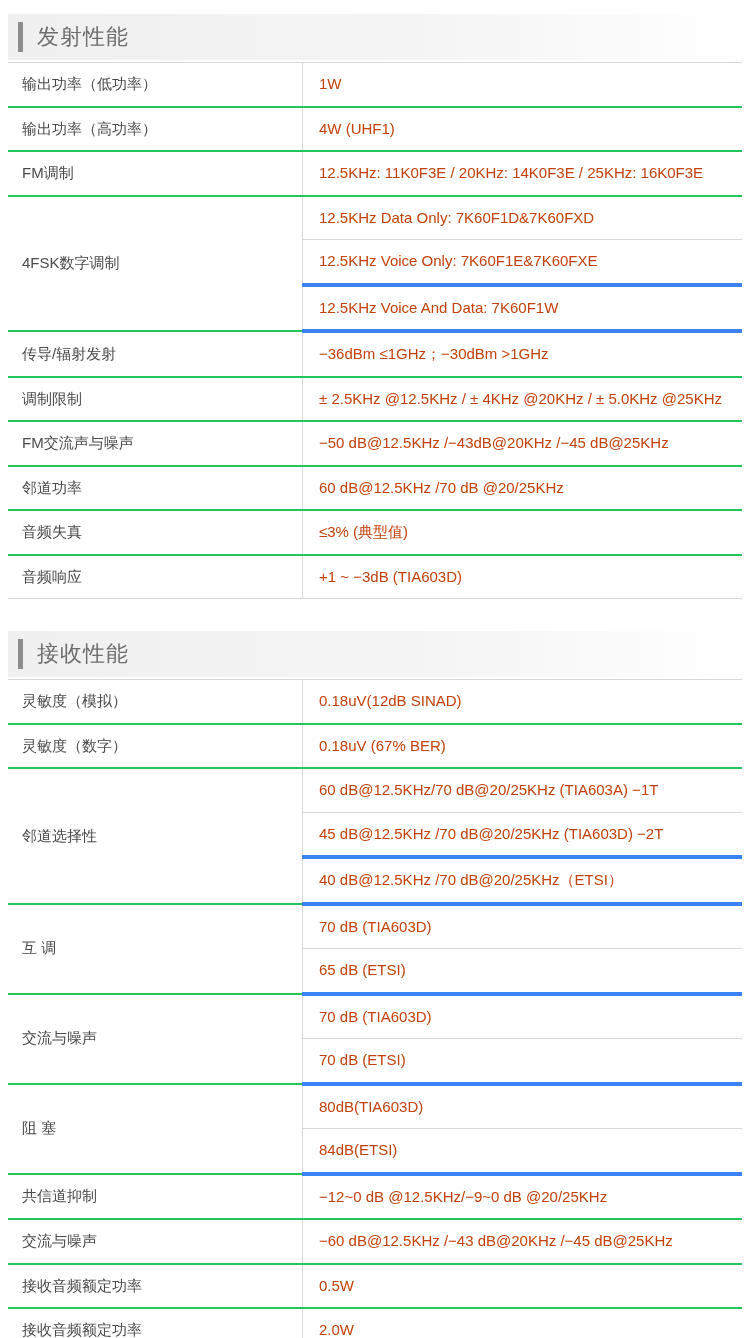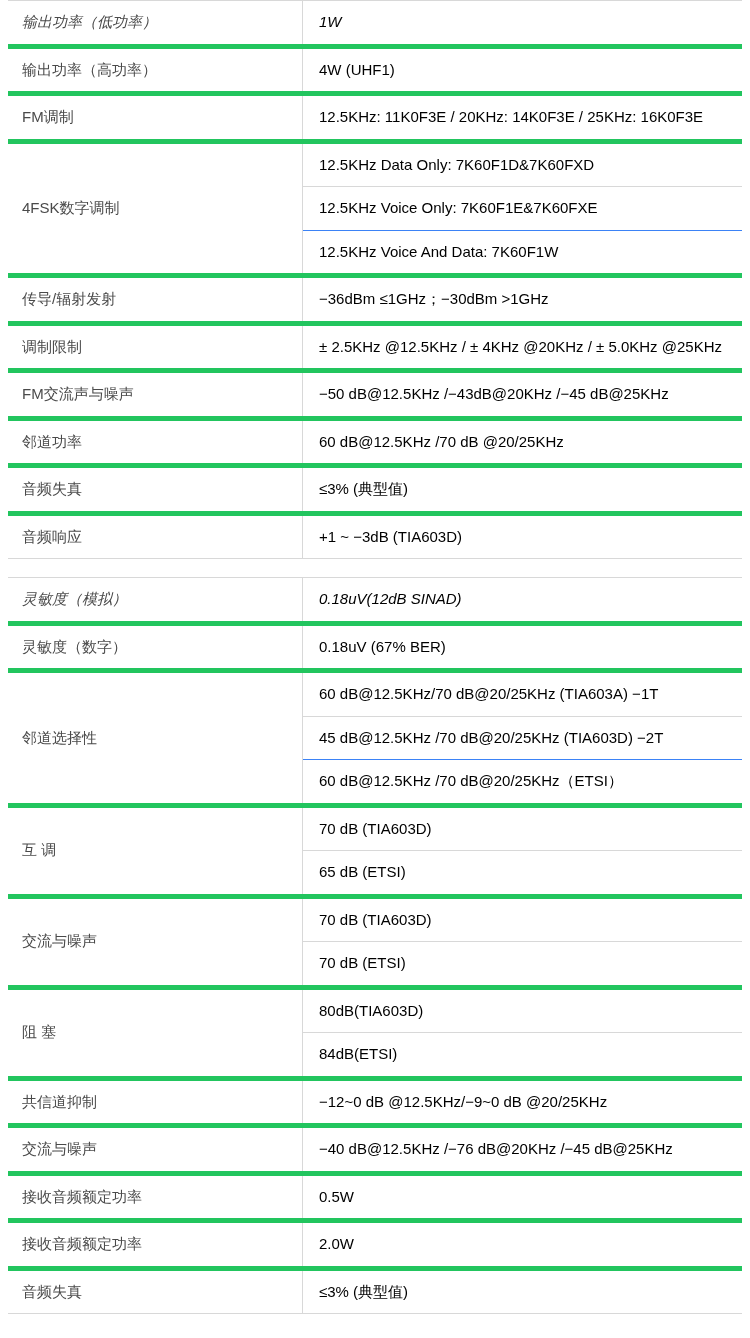--- a/index.html
+++ b/index.html
@@ -43,52 +43,55 @@
     font-weight: normal;
   }
   
   table.spec {
     width: 100%;
     border-collapse: collapse;
     table-layout: fixed;
     font-size: 15px;
   }
   table.spec td {
-    border-top: 5px solid #22c55e;
+    border-top: 2px solid #22c55e;
     border-bottom: 1px solid #d8d8d8;
     padding: 10px 12px;
     vertical-align: middle;
     line-height: 1.5;
     color: #4d4d4d;
   }
   table.spec td.label {
     width: 268px;
     border-right: 1px solid #d8d8d8;
     padding-left: 14px;
     color: #4a4a4a;
   }
   table.spec td.value {
     padding-left: 16px;
-    color: #000000;
+    color: #c2410c;
   }
   table.spec tr.sub-row td.value {
     border-top: 1px solid #e2e2e2;
-    border-bottom: 1px solid #3b82f6;
+    border-bottom: 4px solid #3b82f6;
   }
   table.spec tr:first-child td {
     border-top: 1px solid #d8d8d8;
-    font-style: italic;
   }
   .spacer { height: 18px; }
 </style>
 </head>
 <body>
 
 <div class="page">
   <div id="sections-root">
+      <div class="section-header">
+        <span class="accent"></span>
+        <span class="title">发射性能</span>
+      </div>
       <table class="spec">
         <tbody>
           <tr>
             <td class="label">输出功率（低功率）</td>
             <td class="value">1W</td>
           </tr>
           <tr>
             <td class="label">输出功率（高功率）</td>
             <td class="value">4W (UHF1)</td>
           </tr>
@@ -126,39 +129,43 @@
             <td class="label">音频失真</td>
             <td class="value">≤3% (典型值)</td>
           </tr>
           <tr>
             <td class="label">音频响应</td>
             <td class="value">+1 ~ −3dB (TIA603D)</td>
           </tr>
         </tbody>
       </table>
       <div class="spacer"></div>
+      <div class="section-header">
+        <span class="accent"></span>
+        <span class="title">接收性能</span>
+      </div>
       <table class="spec">
         <tbody>
           <tr>
             <td class="label">灵敏度（模拟）</td>
             <td class="value">0.18uV(12dB SINAD)</td>
           </tr>
           <tr>
             <td class="label">灵敏度（数字）</td>
             <td class="value">0.18uV (67% BER)</td>
           </tr>
           <tr>
             <td class="label" rowspan="3">邻道选择性</td>
             <td class="value">60 dB@12.5KHz/70 dB@20/25KHz (TIA603A) −1T</td>
           </tr>
           <tr class="sub-row">
             <td class="value">45 dB@12.5KHz /70 dB@20/25KHz (TIA603D) −2T</td>
           </tr>
           <tr class="sub-row">
-            <td class="value">60 dB@12.5KHz /70 dB@20/25KHz（ETSI）</td>
+            <td class="value">40 dB@12.5KHz /70 dB@20/25KHz（ETSI）</td>
           </tr>
           <tr>
             <td class="label" rowspan="2">互  调</td>
             <td class="value">70 dB (TIA603D)</td>
           </tr>
           <tr class="sub-row">
             <td class="value">65 dB (ETSI)</td>
           </tr>
           <tr>
             <td class="label" rowspan="2">交流与噪声</td>
@@ -173,21 +180,21 @@
           </tr>
           <tr class="sub-row">
             <td class="value">84dB(ETSI)</td>
           </tr>
           <tr>
             <td class="label">共信道抑制</td>
             <td class="value">−12~0 dB @12.5KHz/−9~0 dB @20/25KHz</td>
           </tr>
           <tr>
             <td class="label">交流与噪声</td>
-            <td class="value">−40 dB@12.5KHz /−76 dB@20KHz /−45 dB@25KHz</td>
+            <td class="value">−60 dB@12.5KHz /−43 dB@20KHz /−45 dB@25KHz</td>
           </tr>
           <tr>
             <td class="label">接收音频额定功率</td>
             <td class="value">0.5W</td>
           </tr>
           <tr>
             <td class="label">接收音频额定功率</td>
             <td class="value">2.0W</td>
           </tr>
           <tr>

